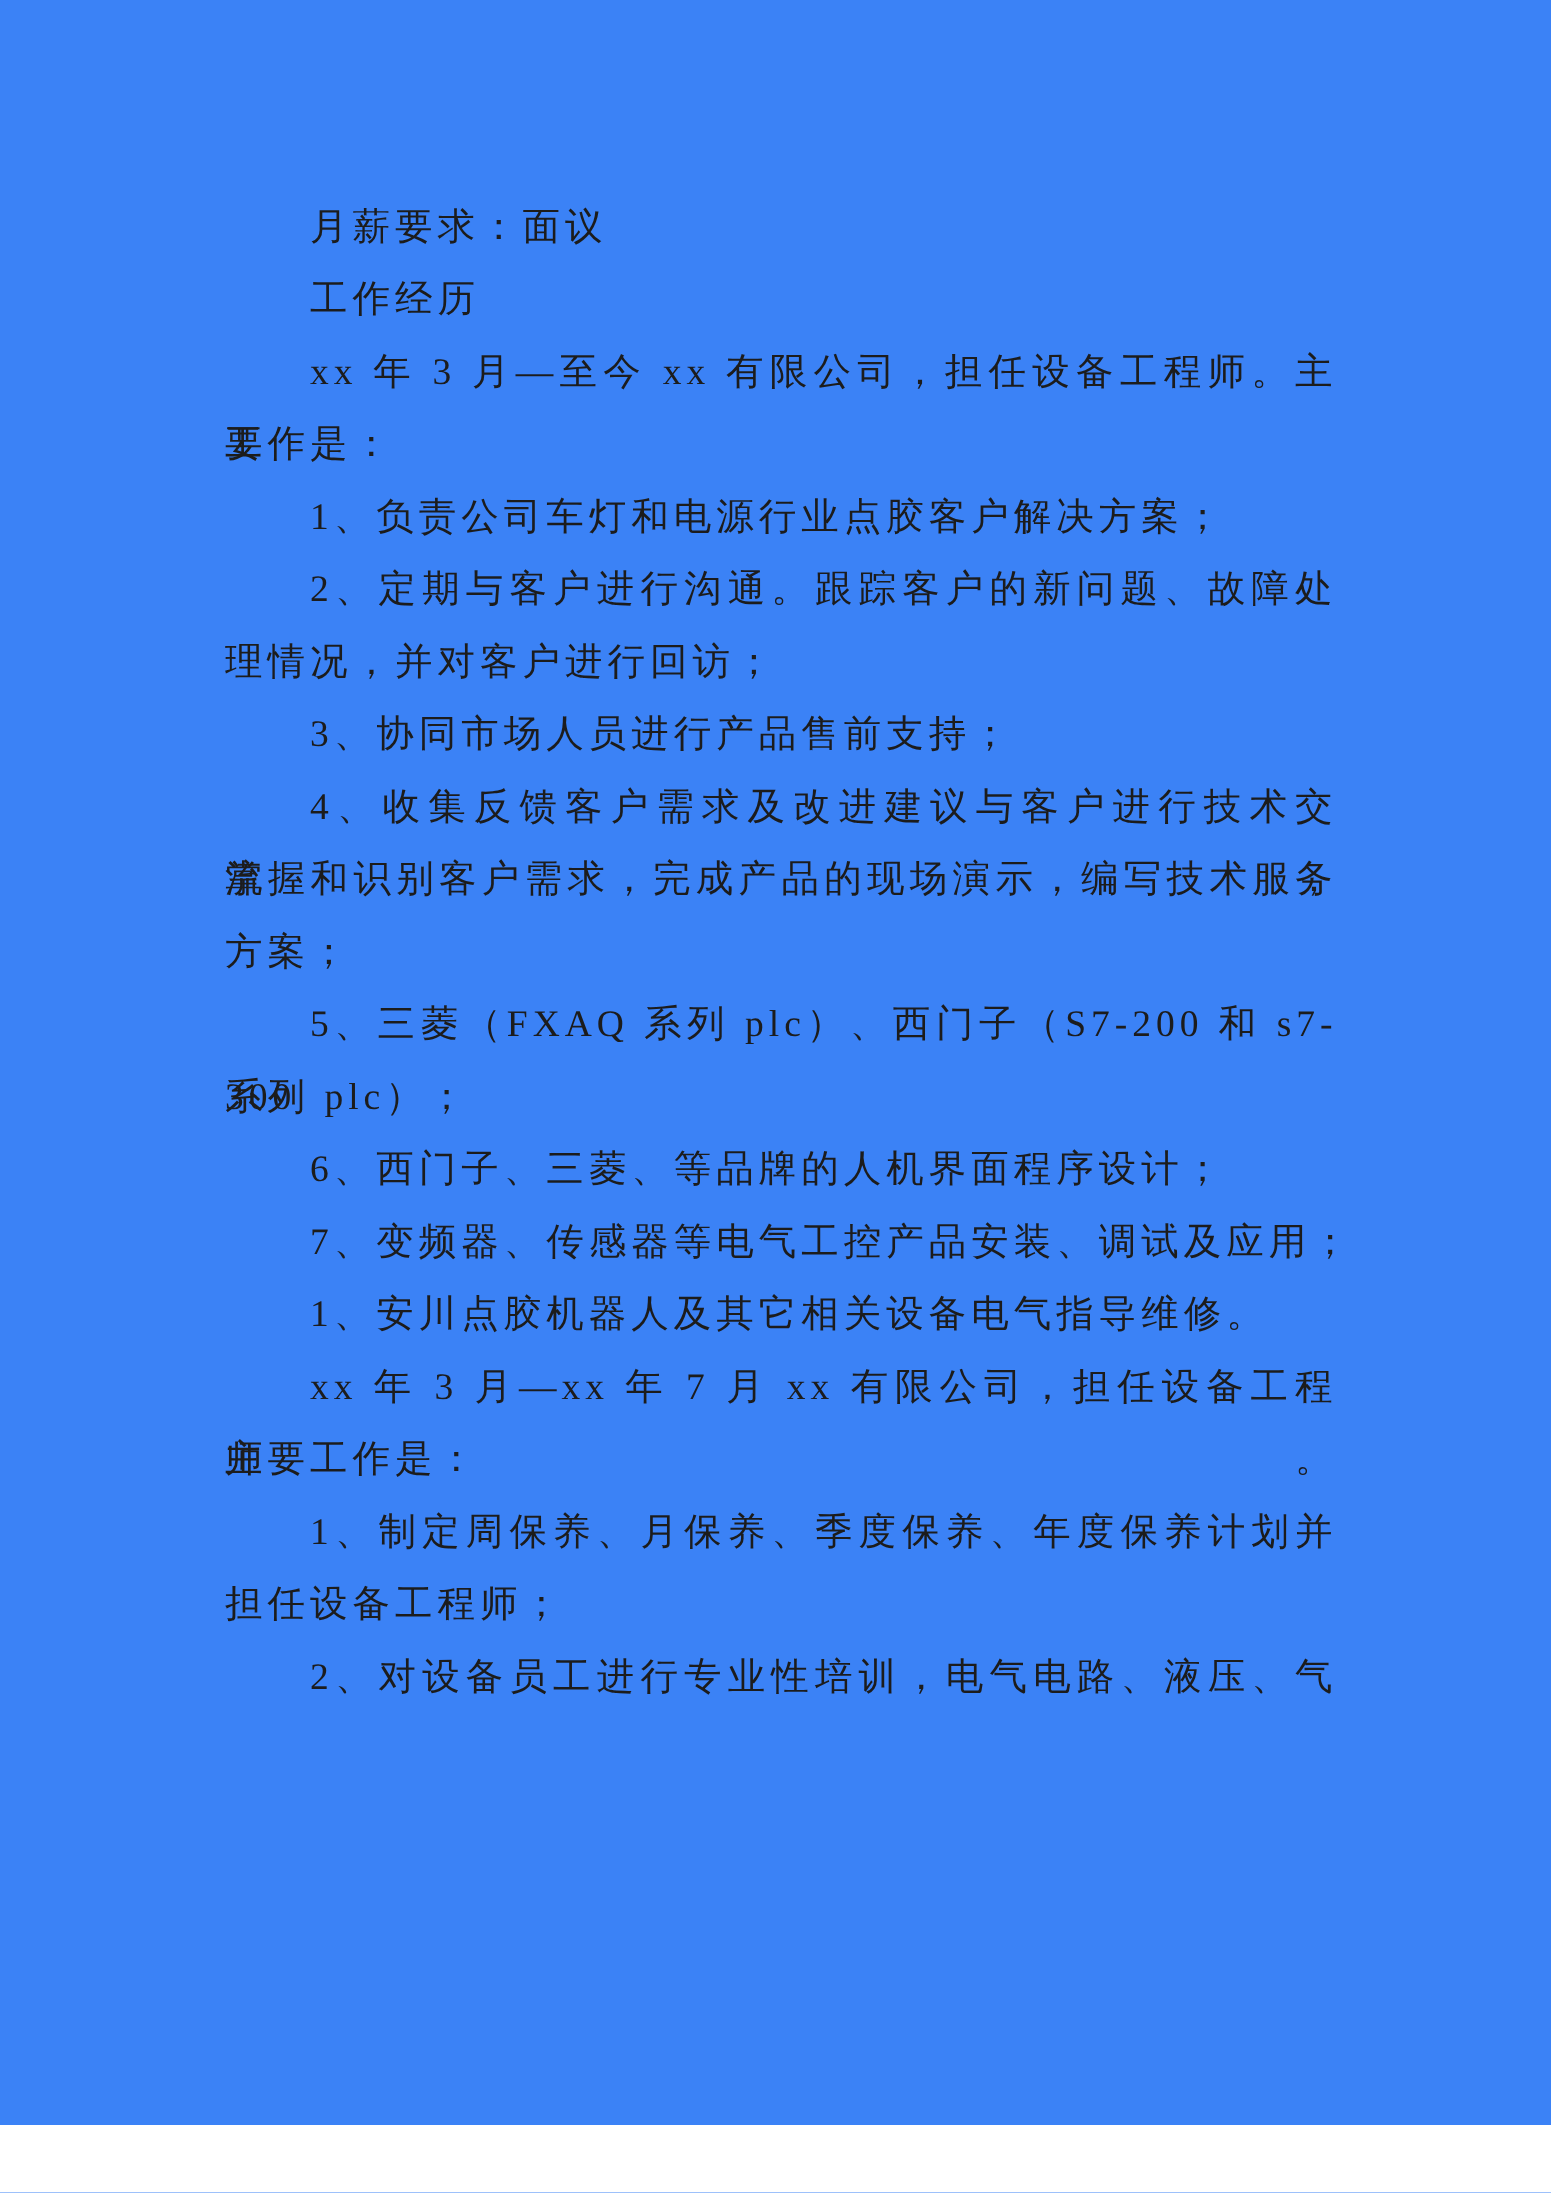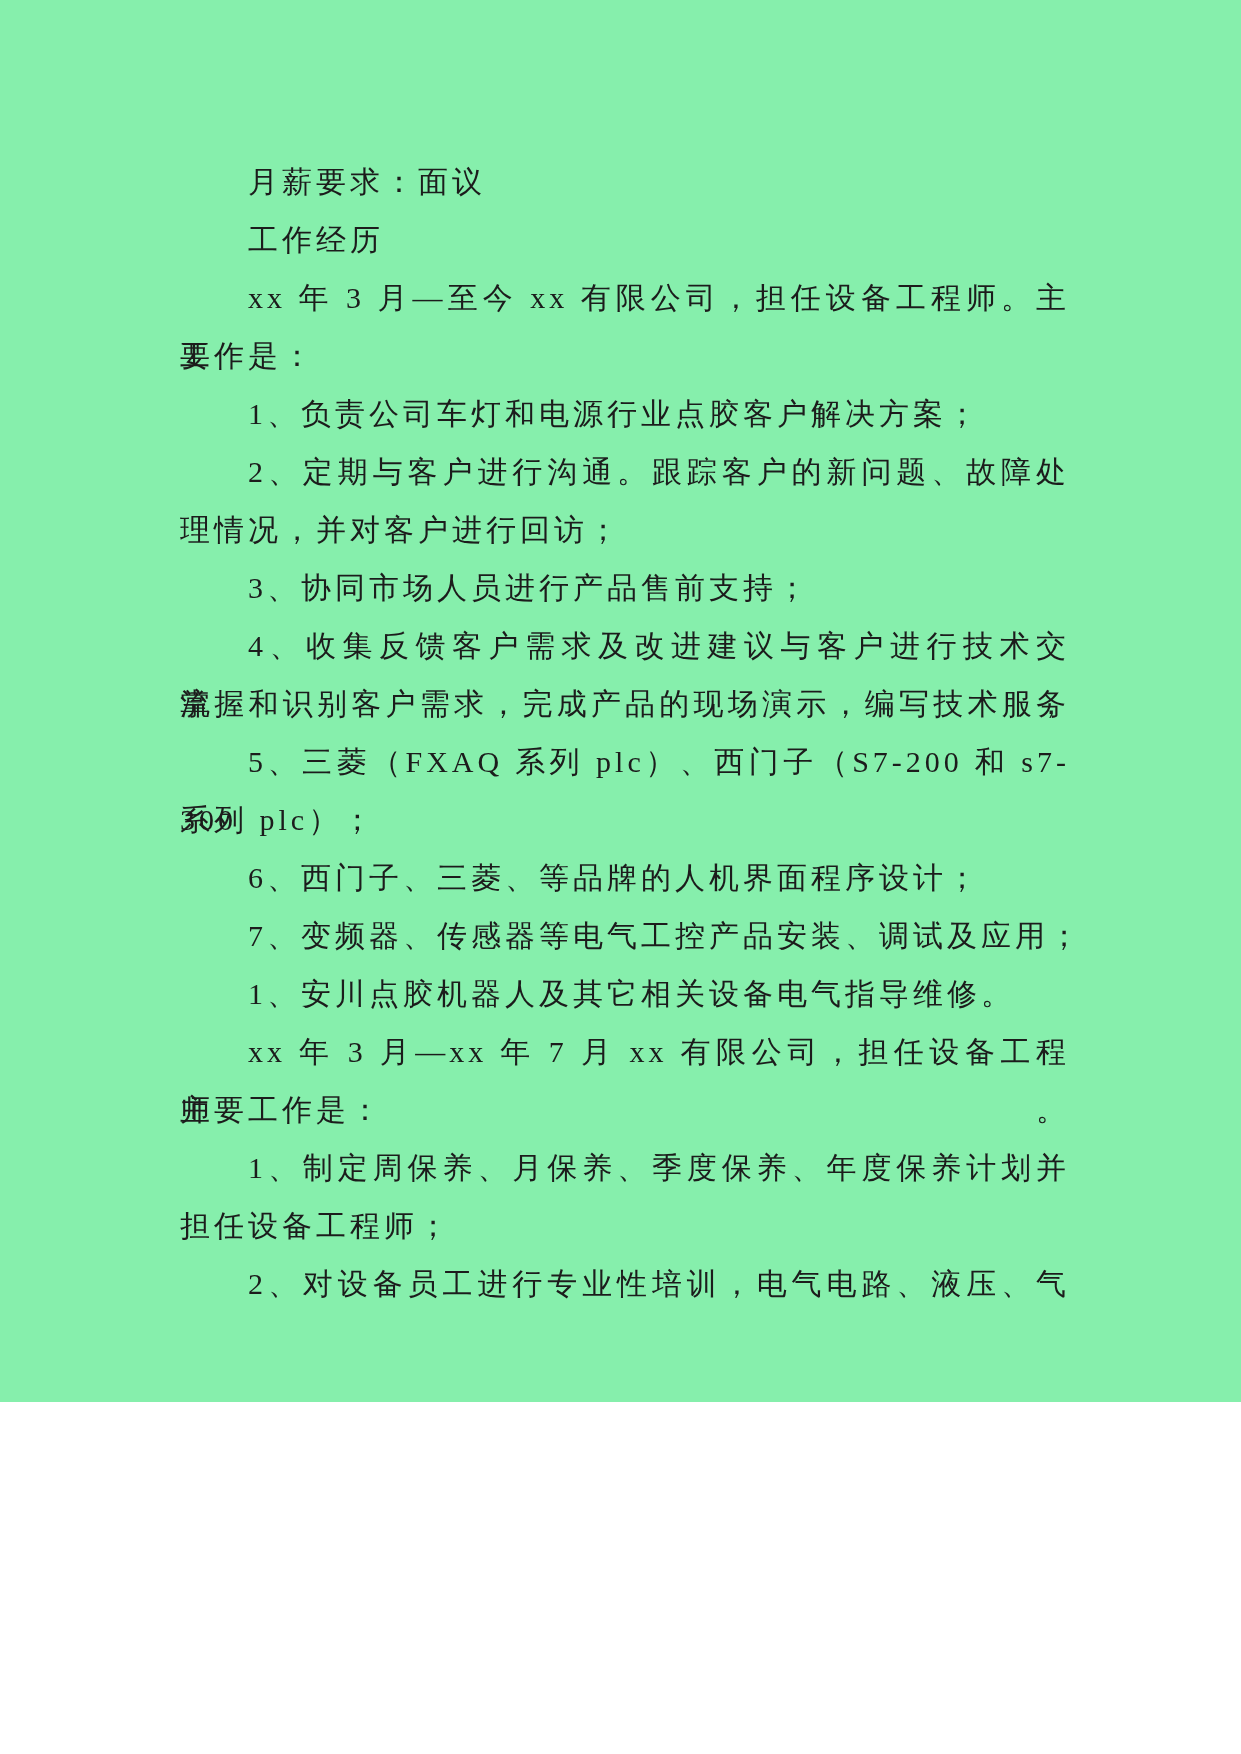--- a/index.html
+++ b/index.html
@@ -3,22 +3,22 @@
 <meta charset="utf-8">
 <style>
   html, body {
     margin: 0;
     padding: 0;
     background: #ffffff;
   }
   .page {
     position: relative;
     width: 1241px;
-    height: 1402px;
-    background: #86efac;
+    height: 1700px;
+    background: #3b82f6;
     overflow: hidden;
     font-family: "Liberation Serif", "DejaVu Serif", serif;
   }
   .text-block {
     position: absolute;
     left: 180px;
     top: 153px;
     width: 890px;
   }
   .line {
@@ -47,20 +47,21 @@
       <div class="line indent">月薪要求：面议</div>
       <div class="line indent">工作经历</div>
       <div class="line indent fill">xx 年 3 月—至今 xx 有限公司，担任设备工程师。主要</div>
       <div class="line">工作是：</div>
       <div class="line indent">1、负责公司车灯和电源行业点胶客户解决方案；</div>
       <div class="line indent fill">2、定期与客户进行沟通。跟踪客户的新问题、故障处</div>
       <div class="line">理情况，并对客户进行回访；</div>
       <div class="line indent">3、协同市场人员进行产品售前支持；</div>
       <div class="line indent fill">4、收集反馈客户需求及改进建议与客户进行技术交流，</div>
       <div class="line fill">掌握和识别客户需求，完成产品的现场演示，编写技术服务</div>
+      <div class="line">方案；</div>
       <div class="line indent fill">5、三菱（FXAQ 系列 plc）、西门子（S7-200 和 s7-300</div>
       <div class="line">系列 plc）；</div>
       <div class="line indent">6、西门子、三菱、等品牌的人机界面程序设计；</div>
       <div class="line indent">7、变频器、传感器等电气工控产品安装、调试及应用；</div>
       <div class="line indent">1、安川点胶机器人及其它相关设备电气指导维修。</div>
       <div class="line indent fill">xx 年 3 月—xx 年 7 月  xx 有限公司，担任设备工程师。</div>
       <div class="line">主要工作是：</div>
       <div class="line indent fill">1、制定周保养、月保养、季度保养、年度保养计划并</div>
       <div class="line">担任设备工程师；</div>
       <div class="line indent fill">2、对设备员工进行专业性培训，电气电路、液压、气</div>

